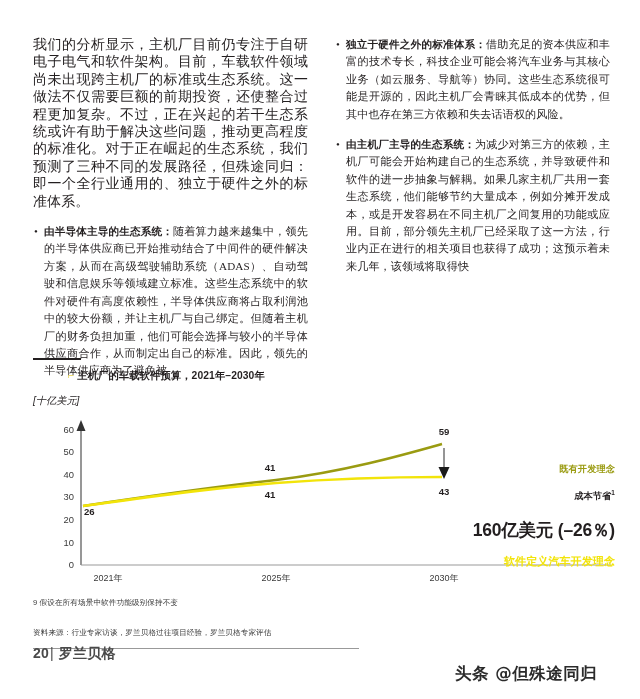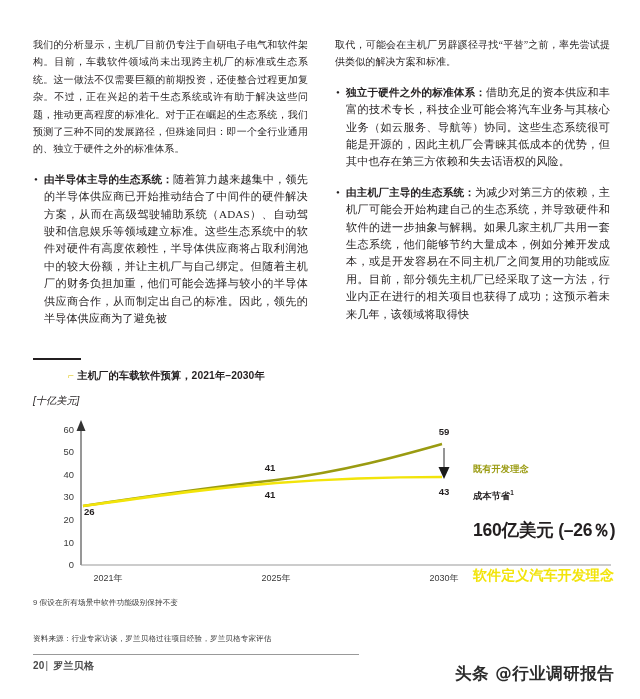--- a/index.html
+++ b/index.html
@@ -22,21 +22,21 @@
     left: 33px;
     top: 36px;
     width: 578px;
     display: flex;
     gap: 27px;
   }
   .col {
     width: 275px;
   }
   .para {
-    font-size: 10px;
+    font-size: 14px;
     line-height: 17.4px;
     text-align: justify;
     text-justify: inter-ideograph;
     margin: 0 0 13px 0;
     letter-spacing: 0.1px;
   }
   .bullet {
     position: relative;
     padding-left: 11px;
     font-size: 11.1px;
@@ -103,24 +103,25 @@
     margin-top: 7px;
   }
   .chart-svg {
     position: absolute;
     left: 0;
     top: 0;
   }
 
   .legend {
     position: absolute;
-    left: 440px;
+    left: 424px;
     top: 48px;
     width: 158px;
     font-family: "Liberation Sans", "DejaVu Sans", sans-serif;
+    text-align: right;
   }
   .lg-olive {
     color: #9a9b11;
     font-size: 9.2px;
     font-weight: bold;
     letter-spacing: 0.1px;
   }
   .lg-save {
     color: #231f20;
     font-size: 9.2px;
@@ -132,59 +133,59 @@
   .lg-big {
     color: #231f20;
     font-size: 17.5px;
     font-weight: bold;
     margin-top: 15px;
     letter-spacing: -0.2px;
     white-space: nowrap;
   }
   .lg-yellow {
     color: #f2e40a;
-    font-size: 14px;
-    font-weight: bold;
-    margin-top: 25px;
+    font-size: 11px;
+    font-weight: bold;
+    margin-top: 12px;
     letter-spacing: 0.1px;
   }
 
   
   .notes {
     position: absolute;
     left: 33px;
     top: 598px;
     width: 578px;
     font-family: "Liberation Sans", "DejaVu Sans", sans-serif;
   }
   .note-1 {
     font-size: 7.6px;
     color: #3a3a3a;
     letter-spacing: 0.1px;
   }
   .note-src {
     font-size: 7.6px;
     color: #3a3a3a;
-    margin-top: 26px;
+    margin-top: 20px;
     letter-spacing: 0.1px;
   }
   .rule-bottom {
     width: 326px;
     height: 1px;
     background: #999999;
     margin-top: 10px;
   }
 
   
   .page-footer {
     position: absolute;
     left: 33px;
-    top: 659px;
-    font-family: "Liberation Sans", "DejaVu Sans", sans-serif;
-    font-size: 10px;
+    top: 645px;
+    font-family: "Liberation Sans", "DejaVu Sans", sans-serif;
+    font-size: 14px;
     font-weight: bold;
     color: #4a4a4a;
     letter-spacing: 0.2px;
   }
   .page-footer .sep {
     font-weight: normal;
     margin: 0 5px 0 1px;
   }
   .watermark {
     position: absolute;
@@ -205,21 +206,20 @@
 
   <div class="col">
     <p class="para">我们的分析显示，主机厂目前仍专注于自研电子电气和软件架构。目前，车载软件领域尚未出现跨主机厂的标准或生态系统。这一做法不仅需要巨额的前期投资，还使整合过程更加复杂。不过，正在兴起的若干生态系统或许有助于解决这些问题，推动更高程度的标准化。对于正在崛起的生态系统，我们预测了三种不同的发展路径，但殊途同归：即一个全行业通用的、独立于硬件之外的标准体系。</p>
 
     <p class="bullet">
       <span class="dot">•</span><b>由半导体主导的生态系统：</b><span>随着算力越来越集中，领先的半导体供应商已开始推动结合了中间件的硬件解决方案，从而在高级驾驶辅助系统（ADAS）、自动驾驶和信息娱乐等领域建立标准。这些生态系统中的软件对硬件有高度依赖性，半导体供应商将占取利润池中的较大份额，并让主机厂与自己绑定。但随着主机厂的财务负担加重，他们可能会选择与较小的半导体供应商合作，从而制定出自己的标准。因此，领先的半导体供应商为了避免被</span>
     </p>
   </div>
 
   <div class="col">
-    <p class="para">取代，可能会在主机厂另辟蹊径寻找“平替”之前，率先尝试提供类似的解决方案和标准。</p>
 
     <p class="bullet" style="margin-bottom:13px;">
       <span class="dot">•</span><b>独立于硬件之外的标准体系：</b><span>借助充足的资本供应和丰富的技术专长，科技企业可能会将汽车业务与其核心业务（如云服务、导航等）协同。这些生态系统很可能是开源的，因此主机厂会青睐其低成本的优势，但其中也存在第三方依赖和失去话语权的风险。</span>
     </p>
 
     <p class="bullet">
       <span class="dot">•</span><b>由主机厂主导的生态系统：</b><span>为减少对第三方的依赖，主机厂可能会开始构建自己的生态系统，并导致硬件和软件的进一步抽象与解耦。如果几家主机厂共用一套生态系统，他们能够节约大量成本，例如分摊开发成本，或是开发容易在不同主机厂之间复用的功能或应用。目前，部分领先主机厂已经采取了这一方法，行业内正在进行的相关项目也获得了成功；这预示着未来几年，该领域将取得快</span>
     </p>
   </div>
 </div>
@@ -287,13 +287,13 @@
 <div class="notes">
   <div class="note-1">9 假设在所有场景中软件功能级别保持不变</div>
   <div class="note-src">资料来源：行业专家访谈，罗兰贝格过往项目经验，罗兰贝格专家评估</div>
   <div class="rule-bottom"></div>
 </div>
 
 <div class="page-footer">
   <span>20</span><span class="sep">|</span><span>罗兰贝格</span>
 </div>
 
-<div class="watermark">头条 @行业调研报告</div>
+<div class="watermark">头条 @但殊途同归</div>
 
 </body></html>

